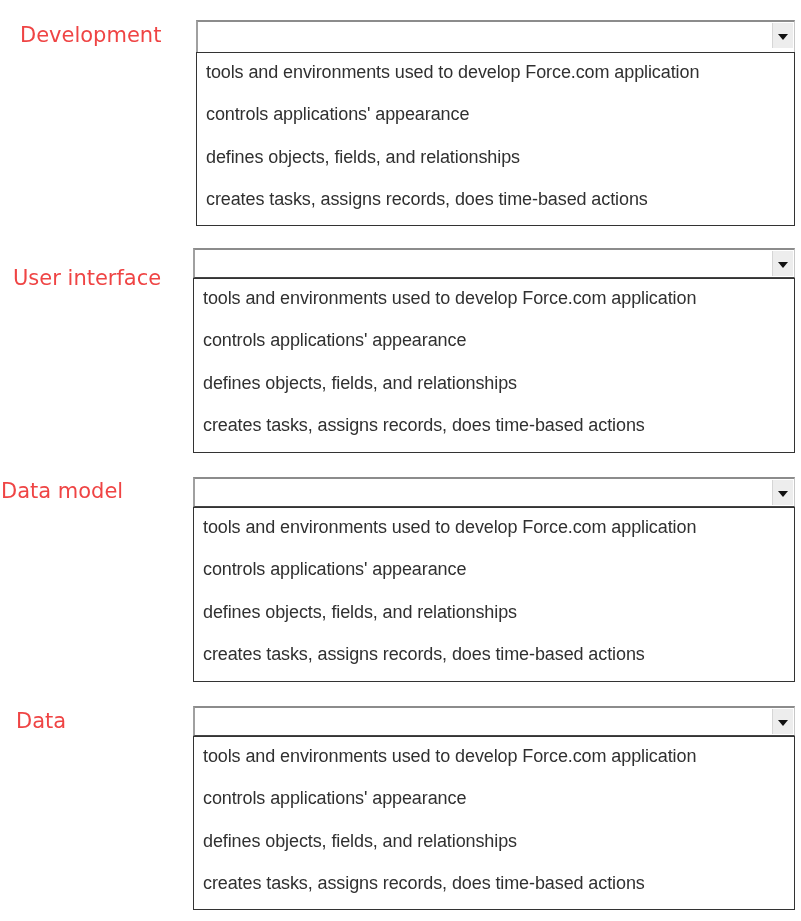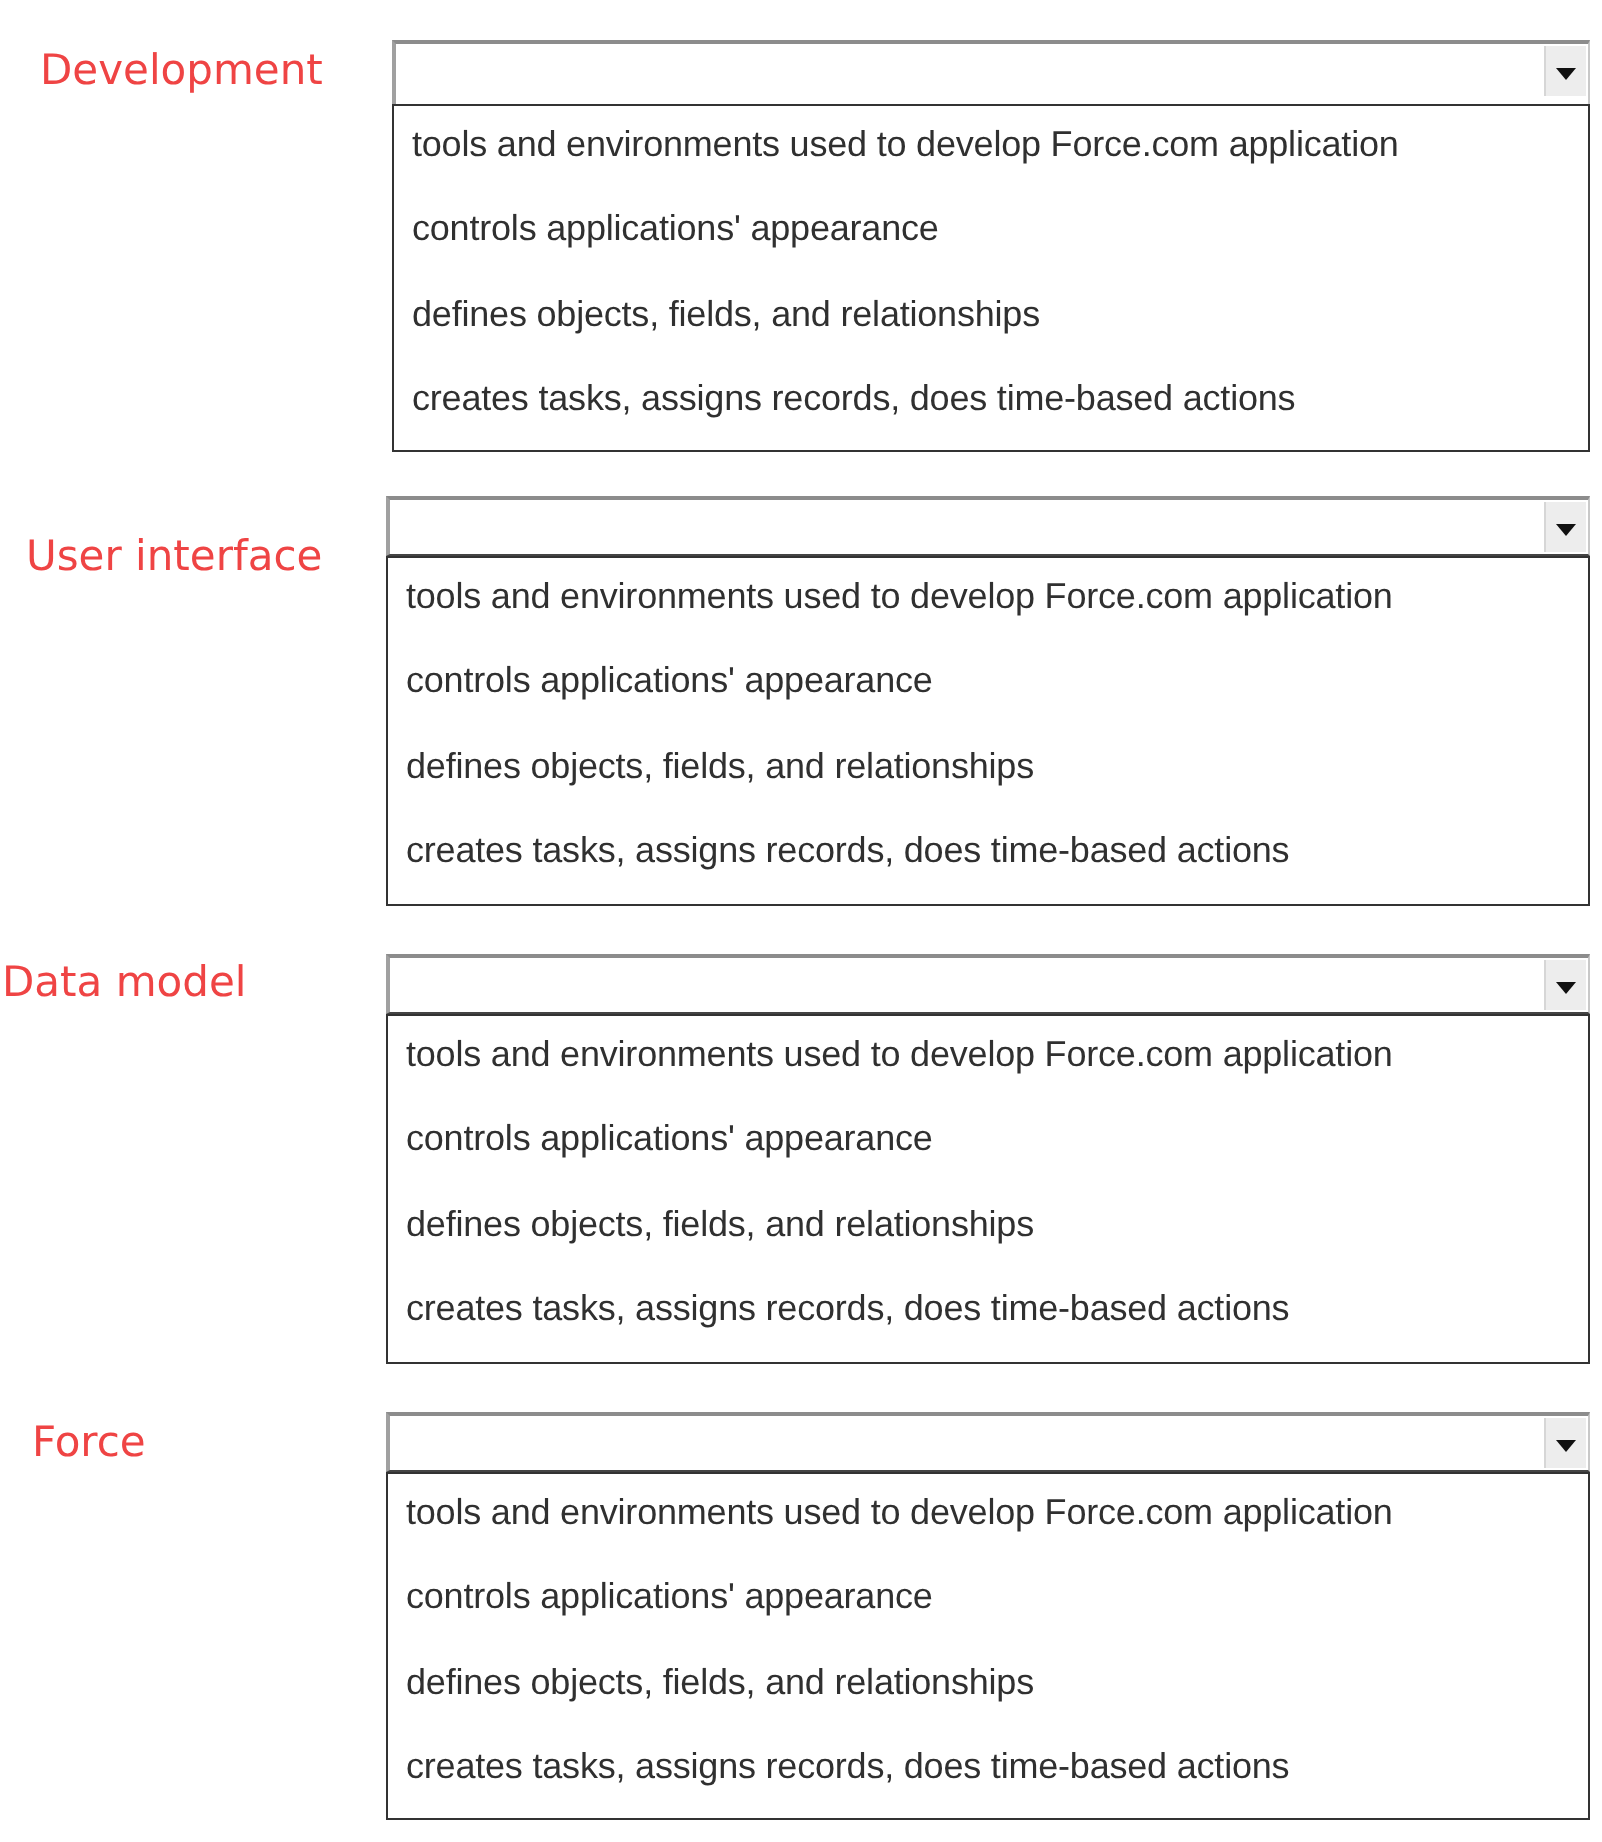--- a/index.html
+++ b/index.html
@@ -59,21 +59,21 @@
   </div>
   <div class="list" style="left:193px;top:507px;width:602px;height:175px;">
     <div class="option" style="top:9px;">tools and environments used to develop Force.com application</div>
     <div class="option" style="top:51px;">controls applications' appearance</div>
     <div class="option" style="top:94px;">defines objects, fields, and relationships</div>
     <div class="option" style="top:136px;">creates tasks, assigns records, does time-based actions</div>
   </div>
 </div>
 
 <div class="group" style="left:0;top:0;">
-  <div class="label" style="left:16px;top:709px;">Force</div>
+  <div class="label" style="left:16px;top:709px;">Data</div>
   <div class="select" style="left:193px;top:706px;width:602px;">
     <span></span>
     <div class="arrow-btn"></div>
   </div>
   <div class="list" style="left:193px;top:736px;width:602px;height:174px;">
     <div class="option" style="top:9px;">tools and environments used to develop Force.com application</div>
     <div class="option" style="top:51px;">controls applications' appearance</div>
     <div class="option" style="top:94px;">defines objects, fields, and relationships</div>
     <div class="option" style="top:136px;">creates tasks, assigns records, does time-based actions</div>
   </div>

